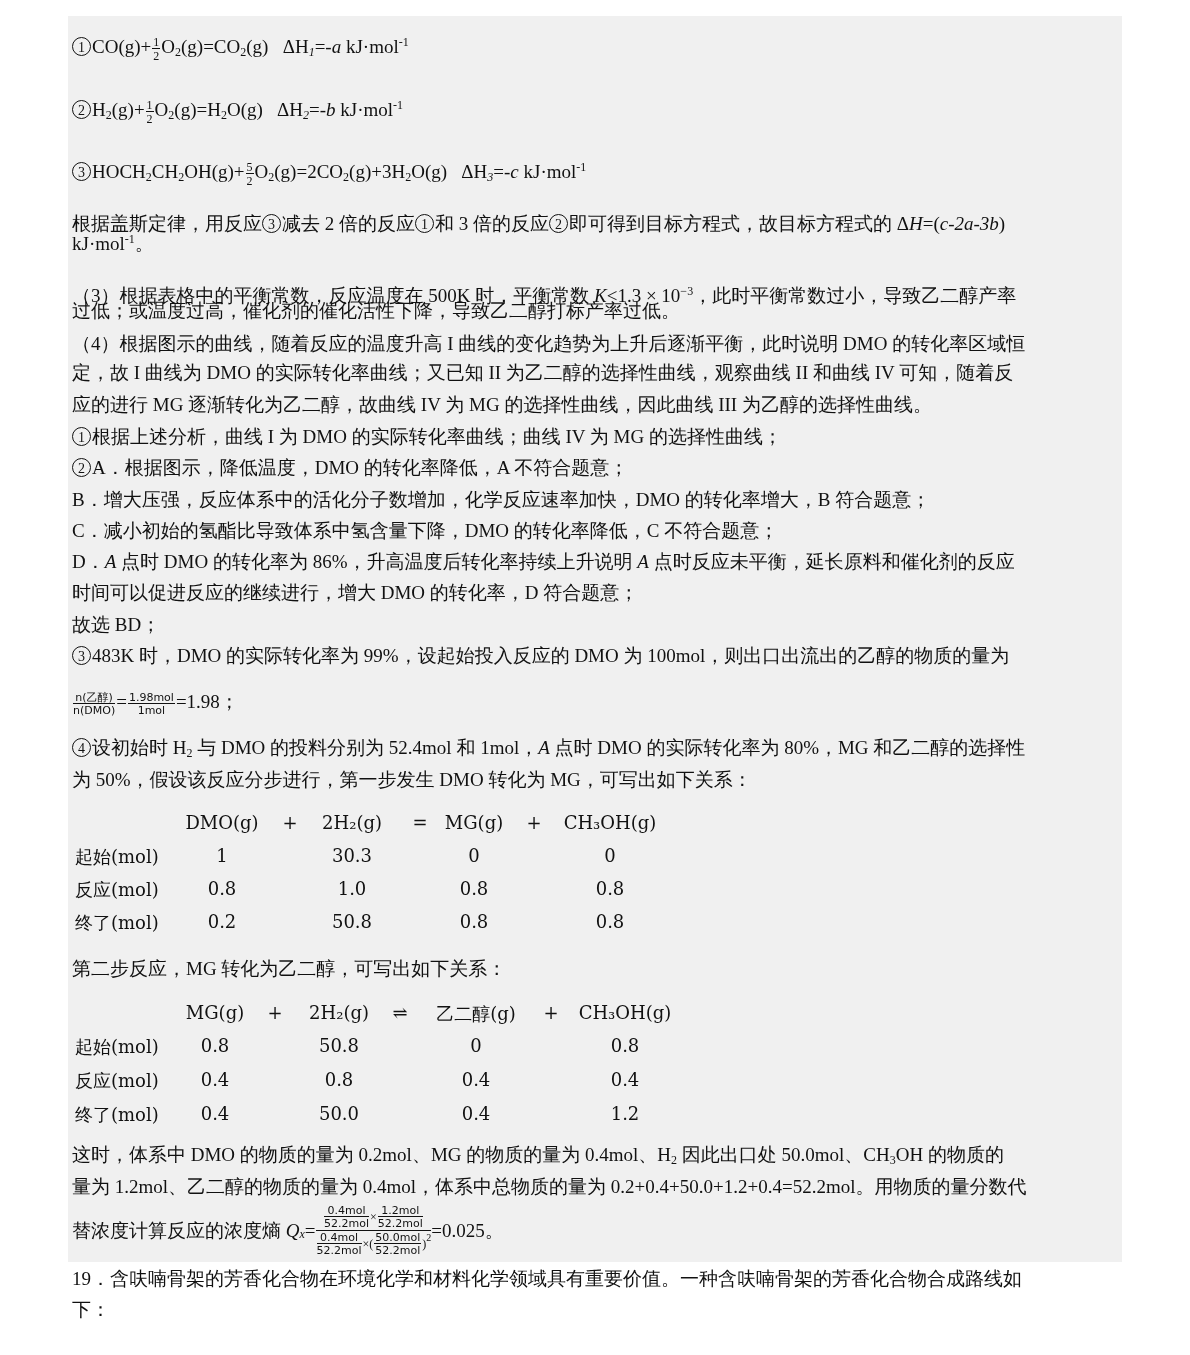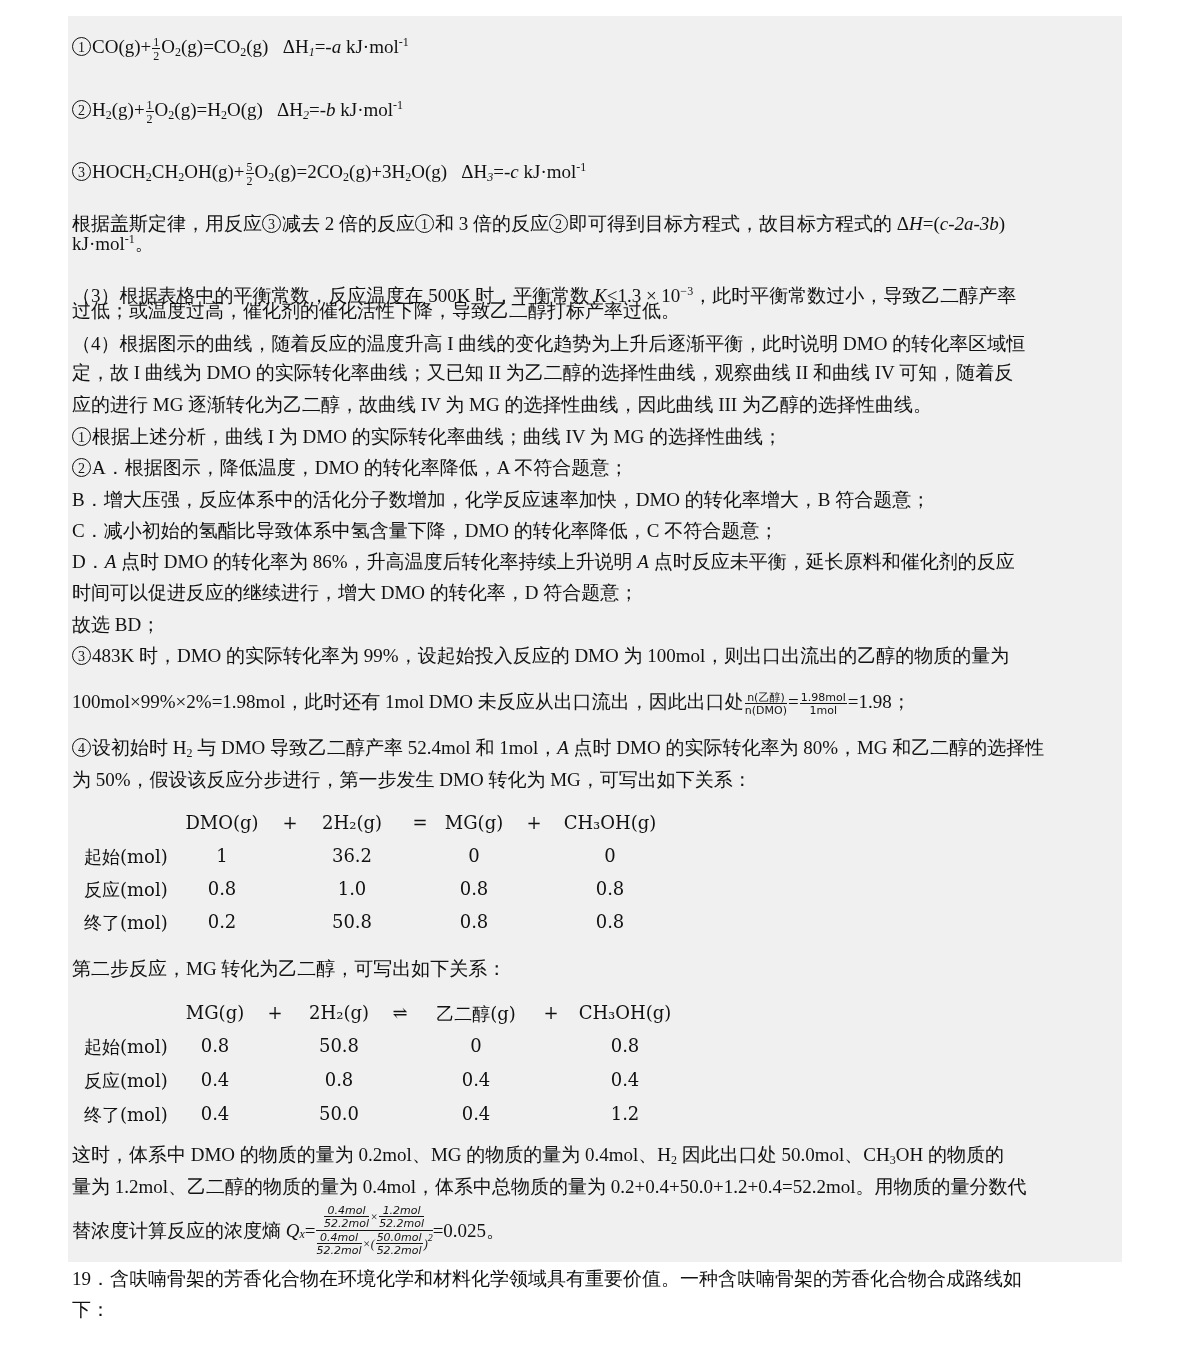--- a/index.html
+++ b/index.html
@@ -13,23 +13,23 @@
   .frac { display: inline-block; vertical-align: middle; text-align: center; line-height: 1; margin: 0 1px; }
   .frac .n { display: block; font-size: 12px; border-bottom: 1.2px solid #111; padding: 0 1px; }
   .frac .d { display: block; font-size: 12px; padding-top: 1px; }
   .frac.s .n, .frac.s .d { font-size: 11px; font-family: "DejaVu Sans", sans-serif; }
   sub { font-size: 12px; vertical-align: -3px; line-height: 0; }
   sup { font-size: 12px; vertical-align: 7px; line-height: 0; }
   i { font-style: italic; }
   .tbl { position: absolute; left: 72px; font-size: 19px; }
   .tbl .row { position: absolute; white-space: nowrap; height: 24px; }
   .tbl .c { position: absolute; text-align: center; transform: translateX(-50%); }
-  .tbl .lbl { position: absolute; left: 12px; }
+  .tbl .lbl { position: absolute; left: 3px; }
   .mono { font-family: "DejaVu Serif", serif; font-size: 18px; }
-  .big { display: inline-block; vertical-align: middle; text-align: center; line-height: 1; font-style: italic; }
+  .big { display: inline-block; vertical-align: middle; text-align: center; line-height: 1; }
   .big .bn { display: block; border-bottom: 1.5px solid #111; padding-bottom: 1px; }
   .big .bd { display: block; padding-top: 1px; }
 </style>
 </head>
 <body>
 
 <div class="gray"></div>
 
 <div class="ln eq" style="top:35px">
   <span class="circ">1</span><span>CO(g)+</span><span class="frac"><span class="n">1</span><span class="d">2</span></span><span>O</span><sub>2</sub><span>(g)=CO</span><sub>2</sub><span>(g)</span>&nbsp;&nbsp;&nbsp;<span style="font-style:normal">ΔH</span><sub><i>1</i></sub><span>=-</span><i>a</i><span> kJ·mol</span><sup>-1</sup>
@@ -60,39 +60,39 @@
 <div class="ln" style="top:393px">应的进行 MG 逐渐转化为乙二醇，故曲线 IV 为 MG 的选择性曲线，因此曲线 III 为乙醇的选择性曲线。</div>
 <div class="ln" style="top:425px"><span class="circ">1</span><span>根据上述分析，曲线 I 为 DMO 的实际转化率曲线；曲线 IV 为 MG 的选择性曲线；</span></div>
 <div class="ln" style="top:456px"><span class="circ">2</span><span>A．根据图示，降低温度，DMO 的转化率降低，A 不符合题意；</span></div>
 <div class="ln" style="top:488px">B．增大压强，反应体系中的活化分子数增加，化学反应速率加快，DMO 的转化率增大，B 符合题意；</div>
 <div class="ln" style="top:519px">C．减小初始的氢酯比导致体系中氢含量下降，DMO 的转化率降低，C 不符合题意；</div>
 <div class="ln" style="top:550px"><span>D．</span><i>A</i><span> 点时 DMO 的转化率为 86%，升高温度后转化率持续上升说明 </span><i>A</i><span> 点时反应未平衡，延长原料和催化剂的反应</span></div>
 <div class="ln" style="top:581px">时间可以促进反应的继续进行，增大 DMO 的转化率，D 符合题意；</div>
 <div class="ln" style="top:613px">故选 BD；</div>
 <div class="ln" style="top:644px"><span class="circ">3</span><span>483K 时，DMO 的实际转化率为 99%，设起始投入反应的 DMO 为 100mol，则出口出流出的乙醇的物质的量为</span></div>
 <div class="ln" style="top:690px">
-  <span>100mol×99%×2%=1.98mol，此时还有 1mol DMO 未反应从出口流出，因此出口处</span><span class="frac s" style="vertical-align:-6px"><span class="n">n(乙醇)</span><span class="d">n(DMO)</span></span><span>=</span><span class="frac s" style="vertical-align:-6px"><span class="n">1.98mol</span><span class="d">1mol</span></span><span>=1.98；</span>
+  <span class="frac s" style="vertical-align:-6px"><span class="n">n(乙醇)</span><span class="d">n(DMO)</span></span><span>=</span><span class="frac s" style="vertical-align:-6px"><span class="n">1.98mol</span><span class="d">1mol</span></span><span>=1.98；</span>
 </div>
-<div class="ln" style="top:736px"><span class="circ">4</span><span>设初始时 H</span><sub>2</sub><span> 与 DMO 导致乙二醇产率 52.4mol 和 1mol，</span><i>A</i><span> 点时 DMO 的实际转化率为 80%，MG 和乙二醇的选择性</span></div>
+<div class="ln" style="top:736px"><span class="circ">4</span><span>设初始时 H</span><sub>2</sub><span> 与 DMO 的投料分别为 52.4mol 和 1mol，</span><i>A</i><span> 点时 DMO 的实际转化率为 80%，MG 和乙二醇的选择性</span></div>
 <div class="ln" style="top:768px">为 50%，假设该反应分步进行，第一步发生 DMO 转化为 MG，可写出如下关系：</div>
 
 <div class="tbl mono" style="top:812px">
   <div class="row" style="top:0">
     <span class="c" style="left:150px">DMO(g)</span>
     <span class="c" style="left:218px">+</span>
     <span class="c" style="left:280px">2H₂(g)</span>
     <span class="c" style="left:348px">=</span>
     <span class="c" style="left:402px">MG(g)</span>
     <span class="c" style="left:462px">+</span>
     <span class="c" style="left:538px">CH₃OH(g)</span>
   </div>
   <div class="row" style="top:33px">
     <span class="lbl">起始(mol)</span>
     <span class="c" style="left:150px">1</span>
-    <span class="c" style="left:280px">36.2</span>
+    <span class="c" style="left:280px">30.3</span>
     <span class="c" style="left:402px">0</span>
     <span class="c" style="left:538px">0</span>
   </div>
   <div class="row" style="top:66px">
     <span class="lbl">反应(mol)</span>
     <span class="c" style="left:150px">0.8</span>
     <span class="c" style="left:280px">1.0</span>
     <span class="c" style="left:402px">0.8</span>
     <span class="c" style="left:538px">0.8</span>
   </div>

